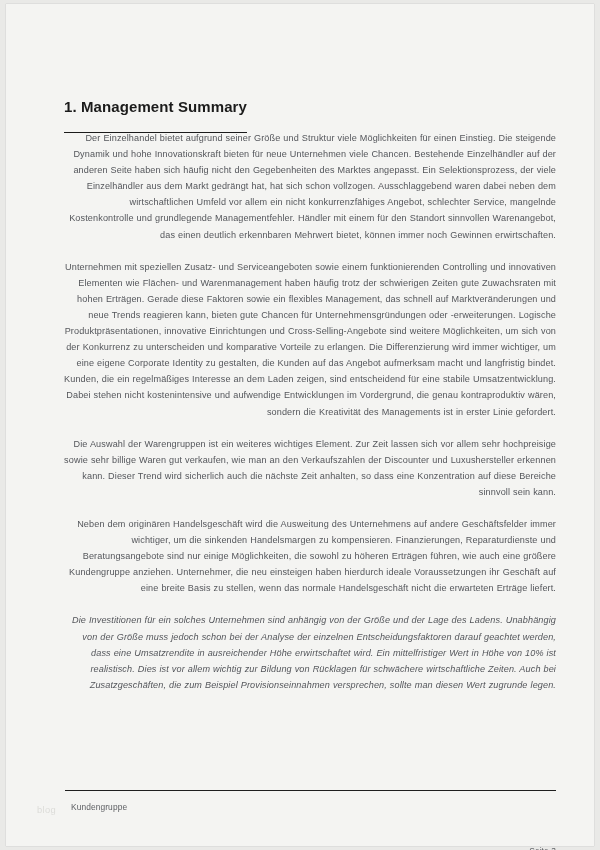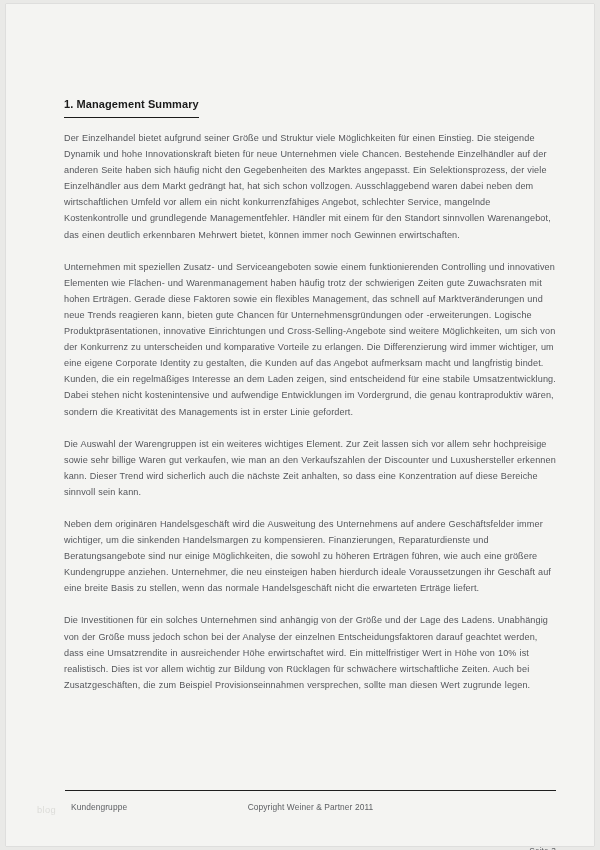--- a/index.html
+++ b/index.html
@@ -33,48 +33,48 @@
     top: 0;
     right: 0;
     bottom: 0;
   }
 
   
   .doc-heading {
     position: absolute;
     left: 58px;
     top: 94px;
-    font-size: 11px;
+    font-size: 15px;
     font-weight: bold;
     letter-spacing: 0.1px;
     color: #1b1b1b;
-    padding-bottom: 7px;
+    padding-bottom: 17px;
     border-bottom: 1.6px solid #1b1b1b;
     display: inline-block;
     white-space: nowrap;
   }
 
   
   .body-copy {
     position: absolute;
     left: 58px;
     top: 126px;
     width: 492px;
   }
 
   .para {
     font-size: 9.1px;
     line-height: 16.1px;
     color: #54565b;
-    text-align: left;
+    text-align: right;
     margin: 0 0 16px 0;
     letter-spacing: 0.12px;
     word-spacing: 0.3px;
   }
-  .para:last-child { margin-bottom: 0; }
+  .para:last-child { margin-bottom: 0; font-style: italic; }
 
   
   .footer-rule {
     position: absolute;
     left: 59px;
     top: 786px;
     width: 491px;
     height: 0;
     border-top: 1.3px solid #1f1f1f;
   }
@@ -127,18 +127,17 @@
       <p class="para">Neben dem originären Handelsgeschäft wird die Ausweitung des Unternehmens auf andere Geschäftsfelder immer wichtiger, um die sinkenden Handelsmargen zu kompensieren. Finanzierungen, Reparaturdienste und Beratungsangebote sind nur einige Möglichkeiten, die sowohl zu höheren Erträgen führen, wie auch eine größere Kundengruppe anziehen. Unternehmer, die neu einsteigen haben hierdurch ideale Voraussetzungen ihr Geschäft auf eine breite Basis zu stellen, wenn das normale Handelsgeschäft nicht die erwarteten Erträge liefert.</p>
       <p class="para">Die Investitionen für ein solches Unternehmen sind anhängig von der Größe und der Lage des Ladens. Unabhängig von der Größe muss jedoch schon bei der Analyse der einzelnen Entscheidungsfaktoren darauf geachtet werden, dass eine Umsatzrendite in ausreichender Höhe erwirtschaftet wird. Ein mittelfristiger Wert in Höhe von 10% ist realistisch. Dies ist vor allem wichtig zur Bildung von Rücklagen für schwächere wirtschaftliche Zeiten. Auch bei Zusatzgeschäften, die zum Beispiel Provisionseinnahmen versprechen, sollte man diesen Wert zugrunde legen.</p>
     </div>
 
     <div class="footer-rule"></div>
 
     <div class="watermark">blog</div>
 
     <div class="footer">
       <span class="footer-left">Kundengruppe</span>
-      <span class="footer-center">Copyright Weiner &amp; Partner 2011</span>
       <span class="footer-right">Seite 3</span>
     </div>
 
   </div>
 </div>
 
 </body></html>

